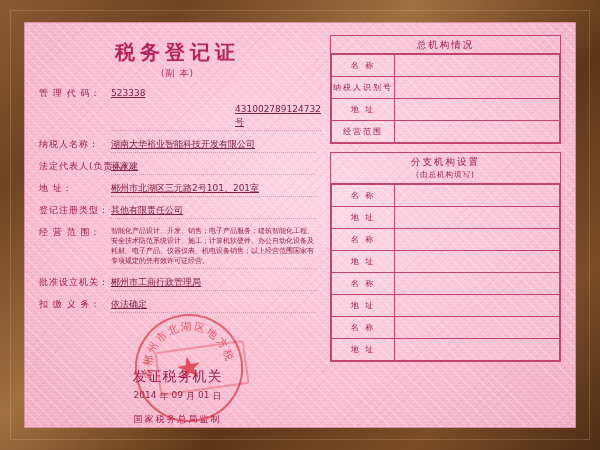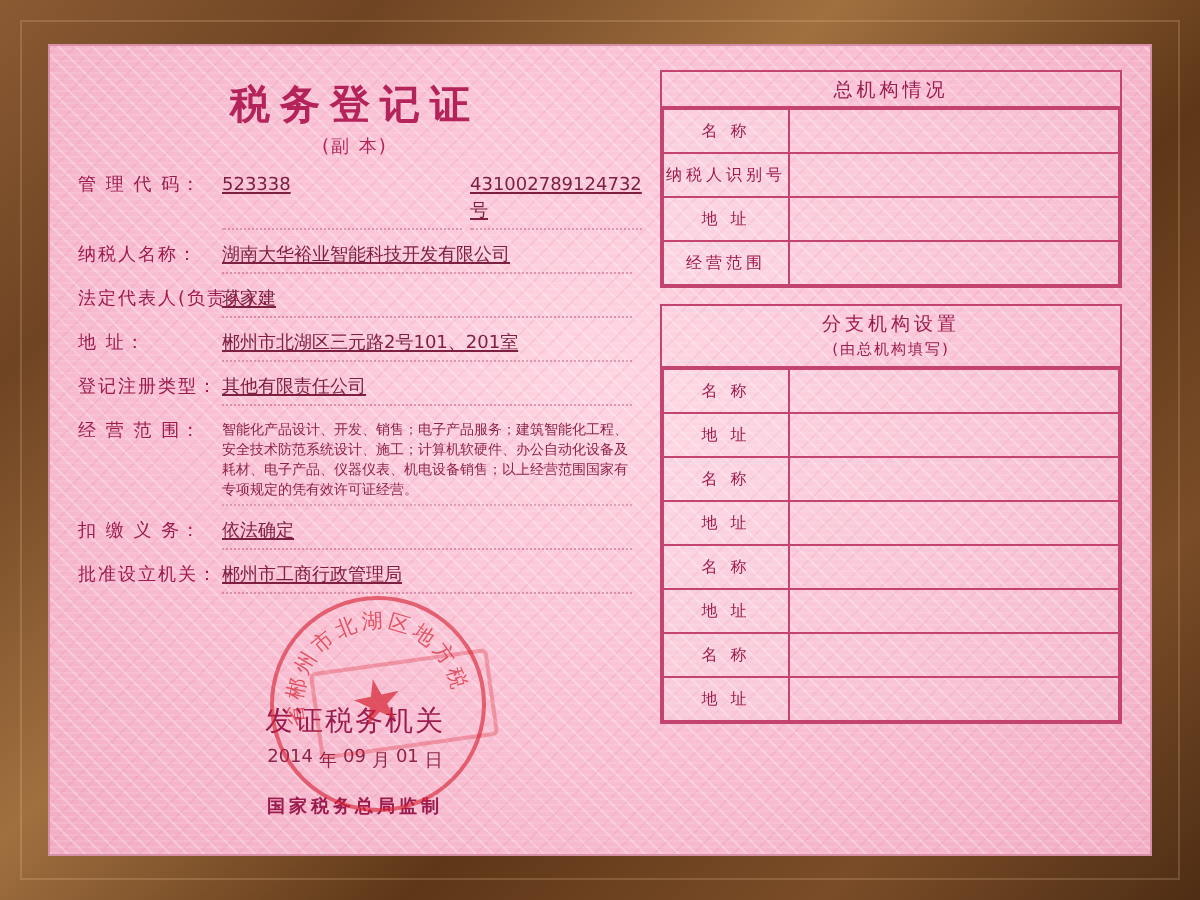--- a/index.html
+++ b/index.html
@@ -55,32 +55,32 @@
   }
   .lbl{
     width:72px;flex:0 0 72px;letter-spacing:1px;color:#9c1b4e;white-space:nowrap;
   }
   .val{
     flex:1;color:#7d2040;border-bottom:1px dotted rgba(160,40,85,.35);
     padding-bottom:1px;min-height:12px;text-decoration:underline;
   }
   .inline-pair{display:flex;width:100%;}
   .inline-pair .p1{flex:0 0 120px;border-bottom:1px dotted rgba(160,40,85,.35);}
-  .inline-pair .p2{flex:1;border-bottom:1px dotted rgba(160,40,85,.35);margin-left:4px;}
+  .inline-pair .p2{flex:1;border-bottom:1px dotted rgba(160,40,85,.35);margin-left:4px;margin-top:16px;}
   .scope{
     font-size:7px;line-height:10px;color:#8d2347;border-bottom:1px dotted rgba(160,40,85,.3);
     padding-bottom:2px;
   }
   .sealrow{height:46px;position:relative;}
   .issue-label{font-size:14px;color:#9c1b4e;letter-spacing:1px;text-align:center;margin-top:2px;}
   .datebar{
     display:flex;justify-content:center;gap:3px;font-size:9px;color:#8d2347;margin-top:4px;
   }
   .footer{
-    text-align:center;font-size:9px;color:#9c1b4e;letter-spacing:2px;margin-top:10px;font-weight:bold;
+    text-align:center;font-size:9px;color:#9c1b4e;letter-spacing:2px;margin-top:10px;
   }
   
   .seal{
     position:absolute;left:96px;top:-6px;width:104px;height:104px;border-radius:50%;
     border:2.5px solid rgba(214,32,48,.75);
     transform:rotate(-12deg);
     opacity:.82;pointer-events:none;
   }
   .seal .star{
     position:absolute;left:50%;top:50%;transform:translate(-50%,-50%);
@@ -155,27 +155,27 @@
           <span class="lbl">登记注册类型：</span>
           <span class="val">其他有限责任公司</span>
         </div>
 
         <div class="row">
           <span class="lbl">经 营 范 围：</span>
           <span class="scope">智能化产品设计、开发、销售；电子产品服务；建筑智能化工程、安全技术防范系统设计、施工；计算机软硬件、办公自动化设备及耗材、电子产品、仪器仪表、机电设备销售；以上经营范围国家有专项规定的凭有效许可证经营。</span>
         </div>
 
         <div class="row">
+          <span class="lbl">批准设立机关：</span>
+          <span class="val">郴州市工商行政管理局</span>
+        </div>
+
+        <div class="row">
           <span class="lbl">扣 缴 义 务：</span>
           <span class="val">依法确定</span>
-        </div>
-
-        <div class="row">
-          <span class="lbl">批准设立机关：</span>
-          <span class="val">郴州市工商行政管理局</span>
         </div>
 
         <div class="sealrow">
           <div class="seal">
             <svg class="arc" viewBox="0 0 104 104">
               <defs>
                 <path id="sealArc" d="M 14,52 A 38,38 0 1 1 90,52"></path>
               </defs>
               <text>
                 <textPath href="#sealArc" startOffset="50%" text-anchor="middle">湖南省郴州市北湖区地方税务局</textPath>

